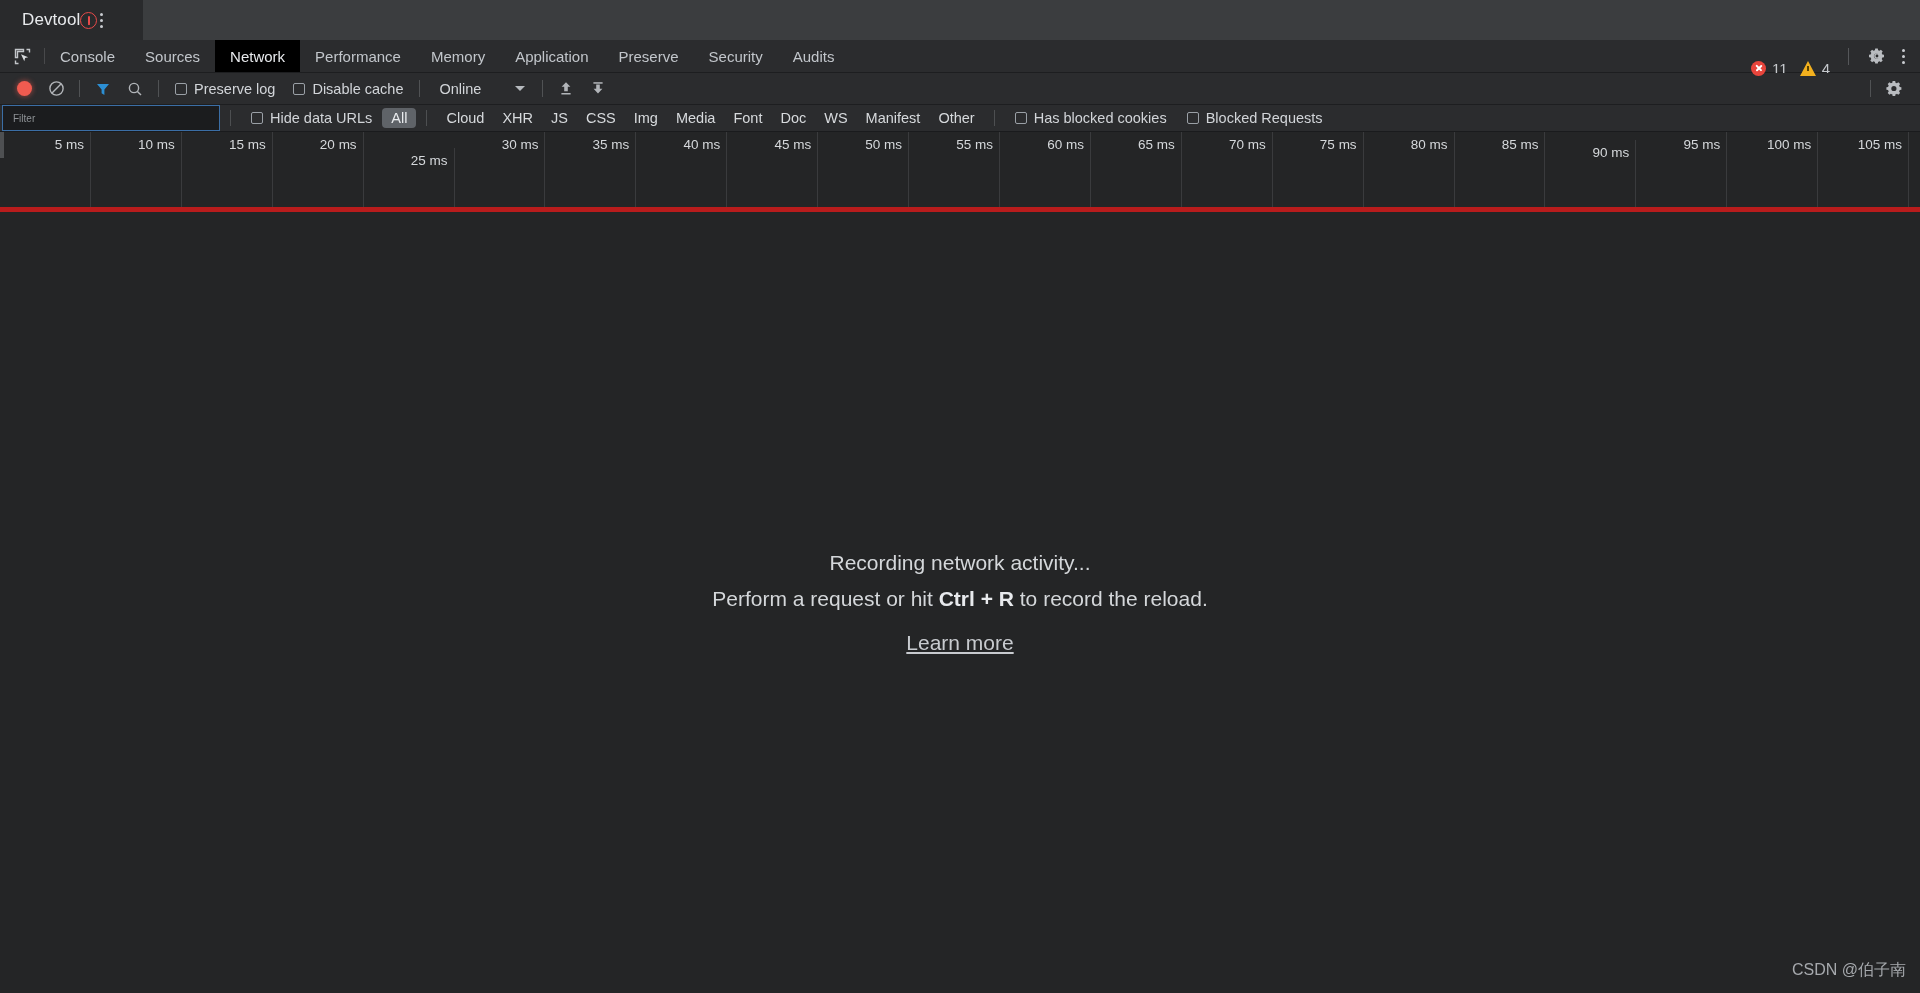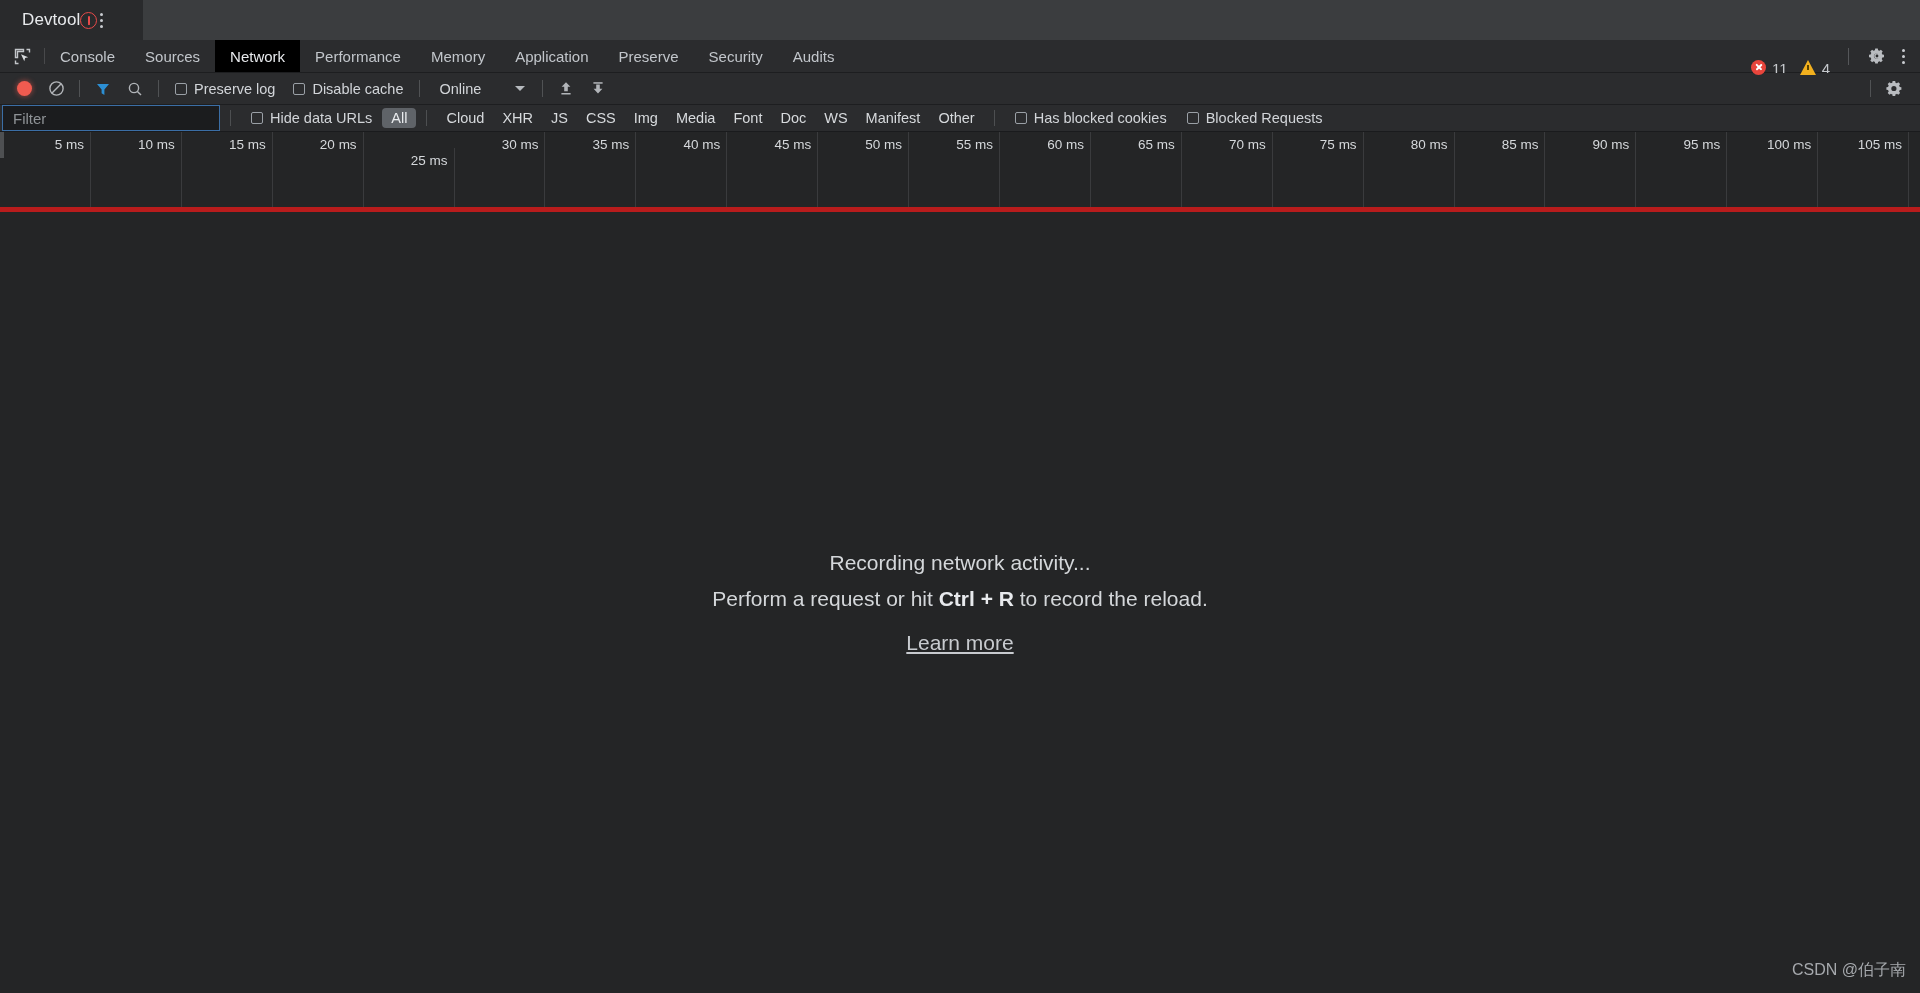--- a/index.html
+++ b/index.html
@@ -84,21 +84,21 @@
     white-space: nowrap;
   }
   .tab.active { background: #000000; color: #e8eaed; }
   .tabbar-right {
     margin-left: auto;
     display: flex;
     align-items: center;
     gap: 0;
     padding-right: 12px;
   }
-  .counter { display: flex; gap: 6px; padding: 0 6px; cursor: pointer; margin-top: 25px; }
+  .counter { display: flex; align-items: center; gap: 6px; padding: 0 6px; cursor: pointer; margin-top: 25px; }
   .counter .num { color: #c5c8cc; font-size: 15px; }
   .badge-err {
     width: 15px; height: 15px; border-radius: 50%;
     background: #e8453c; position: relative;
   }
   .badge-err::after, .badge-err::before {
     content:""; position:absolute; left:6.6px; top:3.3px;
     width:1.8px; height:8.4px; background:#fff; border-radius:1px;
   }
   .badge-err::after { transform: rotate(45deg); }
@@ -170,21 +170,21 @@
     flex: 0 0 27px;
     border-bottom: 1px solid #1a1b1d;
   }
   .filter-input {
     width: 218px;
     height: 25px;
     margin-left: 2px;
     background: #1b1c1e;
     border: 1px solid #3b6ea5;
     color: #d6d9dd;
-    font-size: 15px;
+    font-size: 10px;
     font-family: "Liberation Sans", sans-serif;
     padding: 12px 10px;
     outline: none;
   }
   .filter-input::placeholder { color: #8e9296; }
   .frow-sep { width: 1px; height: 16px; background: #4d4f51; margin: 0 10px; }
   .typefilters { display: flex; align-items: center; gap: 0; }
   .type-chip {
     color: #d7dadd;
     font-size: 14.5px;
@@ -470,21 +470,21 @@
       </div>
       <div class="ruler-slot" style="left: 1272.73px; width: 90.9091px; text-decoration: underline;">
         <span class="ruler-label">75 ms</span>
       </div>
       <div class="ruler-slot" style="left: 1363.64px; width: 90.9091px;">
         <span class="ruler-label">80 ms</span>
       </div>
       <div class="ruler-slot" style="left: 1454.55px; width: 90.9091px;">
         <span class="ruler-label">85 ms</span>
       </div>
-      <div class="ruler-slot" style="left: 1545.45px; width: 90.9091px;">
+      <div class="ruler-slot" style="left: 1545.45px; width: 90.9091px; margin-top: 8px;">
         <span class="ruler-label">90 ms</span>
       </div>
       <div class="ruler-slot" style="left: 1636.36px; width: 90.9091px;">
         <span class="ruler-label">95 ms</span>
       </div>
       <div class="ruler-slot" style="left: 1727.27px; width: 90.9091px;">
         <span class="ruler-label">100 ms</span>
       </div>
       <div class="ruler-slot" style="left: 1818.18px; width: 90.9091px;">
         <span class="ruler-label">105 ms</span>

